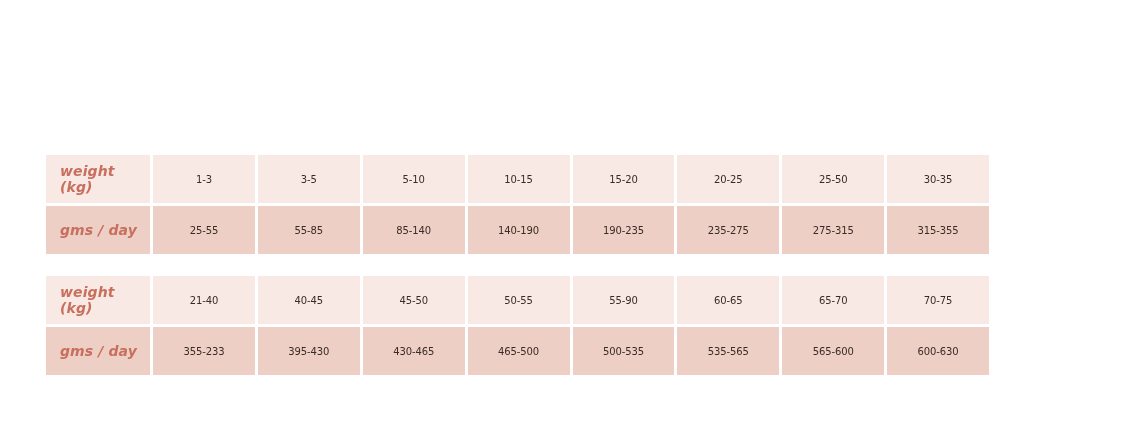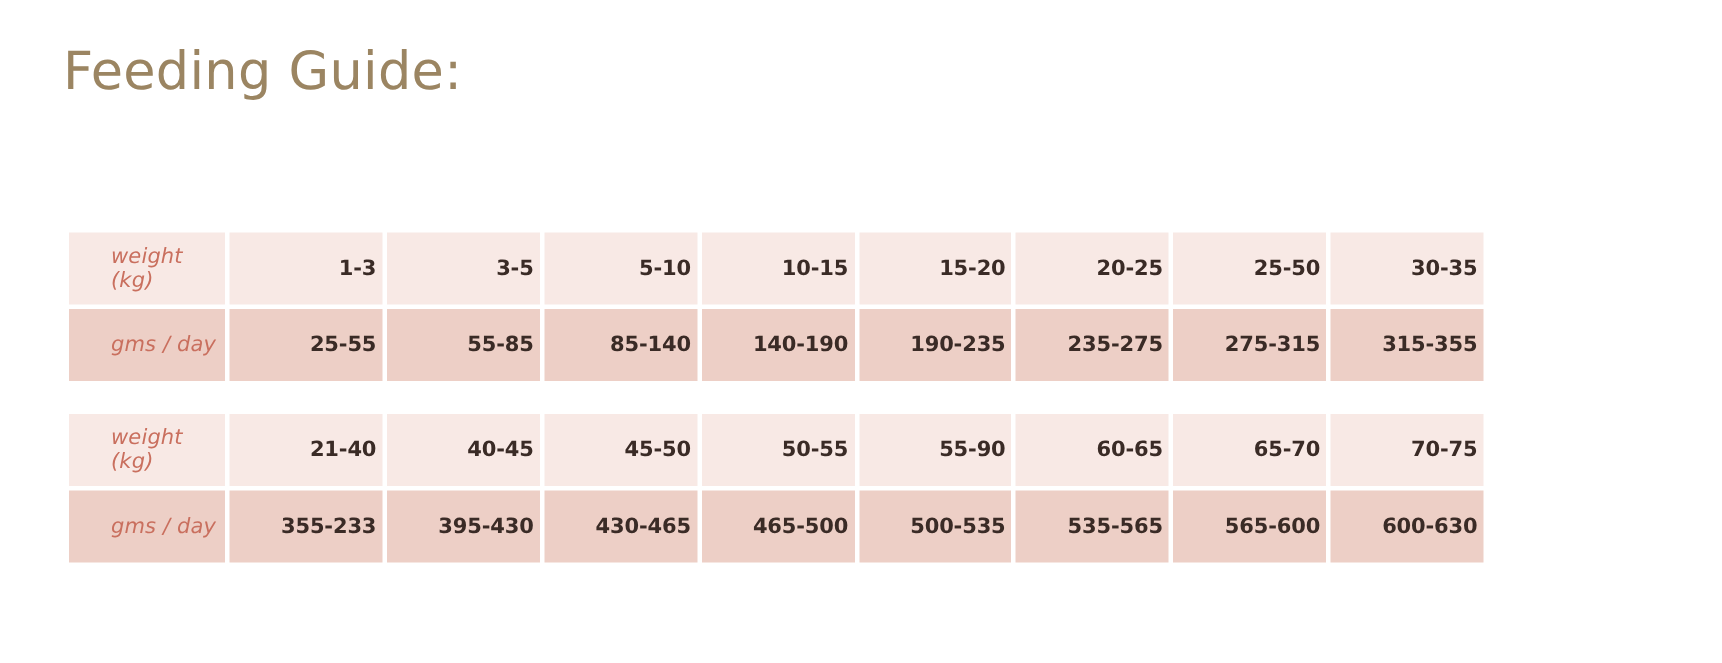--- a/index.html
+++ b/index.html
@@ -48,51 +48,50 @@
     margin: 0;
   }
 
   .feed-table.second {
     margin-top: 16px;
   }
 
   .feed-table td {
     height: 48px;
     padding: 0 4px;
-    text-align: right;
+    text-align: center;
     vertical-align: middle;
-    font-size: 14px;
-    font-weight: 700;
+    font-size: 10px;
+    font-weight: 400;
     letter-spacing: -0.1px;
     color: #3a2b26;
     font-family: "DejaVu Sans", sans-serif;
   }
 
   .feed-table col.label-col { width: 104px; }
 
   .row-light td { background: #f8e9e5; }
   .row-dark  td { background: #edcfc6; }
 
   td.rowlabel {
     color: #c96f5e;
     font-size: 14px;
-    font-weight: 400;
+    font-weight: 700;
     text-align: left;
-    padding-left: 28px;
+    padding-left: 14px;
     letter-spacing: 0.1px;
     font-style: italic;
     margin-top: 46px;
   }
 </style>
 </head>
 <body>
 
 <div class="page">
 
-  <div class="page-title">Feeding Guide:</div>
 
   <div class="tables-wrap">
 
     <table class="feed-table first">
       <colgroup>
         <col class="label-col">
           <col>
           <col>
           <col>
           <col>

